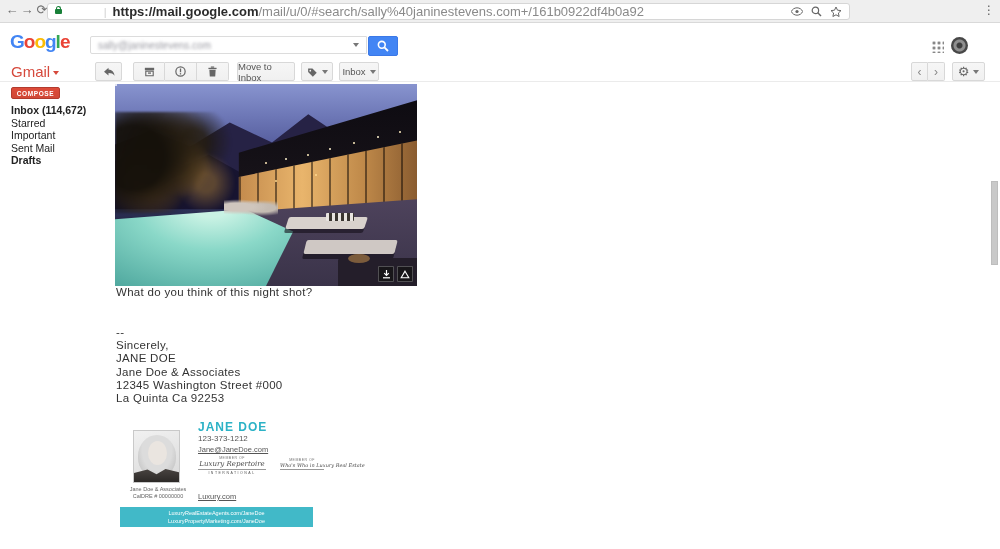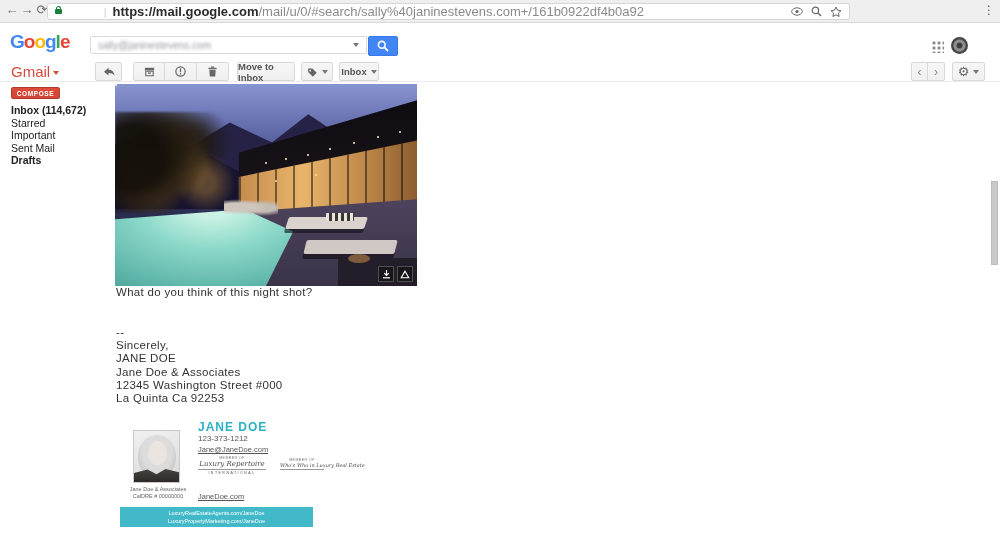--- a/index.html
+++ b/index.html
@@ -29,21 +29,21 @@
   .search-text { font-size:10px; color:#9a9aa2; filter:blur(1.4px); white-space:nowrap; overflow:hidden; flex:1; }
   .caret { width:0; height:0; border-left:3.5px solid transparent; border-right:3.5px solid transparent; border-top:4px solid #777; display:inline-block; }
   .search-btn { position:absolute; left:368px; top:12px; width:30px; height:20px; background:#4285f4; border:1px solid #3b78e7; border-radius:2px; display:flex; align-items:center; justify-content:center; }
   .apps-grid { position:absolute; left:931px; top:16px; width:13px; height:13px; background-image:radial-gradient(circle, #737373 1.3px, transparent 1.5px); background-size:5px 5px; background-position:0.5px 0.5px; }
   .avatar { position:absolute; left:951px; top:13px; width:17px; height:17px; border-radius:50%; background:radial-gradient(circle at 50% 50%, #3e3e3e 0 2.5px, #8f8f8f 3.5px 5.5px, #474747 6.5px); }
 
   
   .gmailbar { position:absolute; left:0; top:61px; width:1000px; height:21px; background:#fff; border-bottom:1px solid #ebebeb; }
   .brand { position:absolute; left:11px; top:2px; font-size:15px; color:#d6493c; }
   .brand .caret { border-top-color:#d6493c; margin-left:3px; vertical-align:2px; border-left-width:3px; border-right-width:3px; }
-  .tbtn { position:absolute; top:1px; height:19px; background:linear-gradient(#f6f6f6,#f0f0f0); border:1px solid #d8d8d8; border-radius:2px; display:flex; align-items:center; justify-content:center; font-size:9.5px; font-weight:bold; color:#555; cursor:default; }
+  .tbtn { position:absolute; top:1px; height:19px; background:linear-gradient(#f6f6f6,#f0f0f0); border:1px solid #d8d8d8; border-radius:2px; display:flex; align-items:center; justify-content:center; font-size:9.5px; font-weight:normal; color:#555; cursor:default; }
   .tbtn svg { display:block; }
   .btn-group { position:absolute; top:1px; display:flex; }
   .btn-group .gbtn { width:32px; height:19px; background:linear-gradient(#f6f6f6,#f0f0f0); border:1px solid #d8d8d8; display:flex; align-items:center; justify-content:center; }
   .btn-group .gbtn + .gbtn { border-left:none; }
   .btn-group .gbtn:first-child { border-radius:2px 0 0 2px; }
   .btn-group .gbtn:last-child { border-radius:0 2px 2px 0; }
   .gear-glyph { font-family:"DejaVu Sans",sans-serif; font-size:13px; color:#666; line-height:1; }
 
   
   .compose { position:absolute; left:11px; top:87px; width:49px; height:12px; background:linear-gradient(#dd4b39,#d14836); border:1px solid #b23b2e; border-radius:2px; color:#fff; font-size:6.5px; font-weight:bold; letter-spacing:0.6px; display:flex; align-items:center; justify-content:center; }
@@ -295,21 +295,21 @@
     <div class="logo-top">MEMBER OF</div>
     <div class="logo-script">Luxury Repertoire</div>
     <div class="logo-sub">INTERNATIONAL</div>
   </div>
   <div class="sig-logo2">
     <div class="logo-top">MEMBER OF</div>
     <div class="logo-script">Who's Who in Luxury Real Estate</div>
     <div class="logo-sub"></div>
   </div>
 
-  <div class="sig-web">JaneDoe.com</div>
+  <div class="sig-web">Luxury.com</div>
 
   <div class="sig-banner" style="background: rgb(65, 185, 200);">
     <div class="banner-line">LuxuryRealEstateAgents.com/JaneDoe</div>
     <div class="banner-line">LuxuryPropertyMarketing.com/JaneDoe</div>
   </div>
 
   <div class="scroll-thumb"></div>
 
 </div>
 

